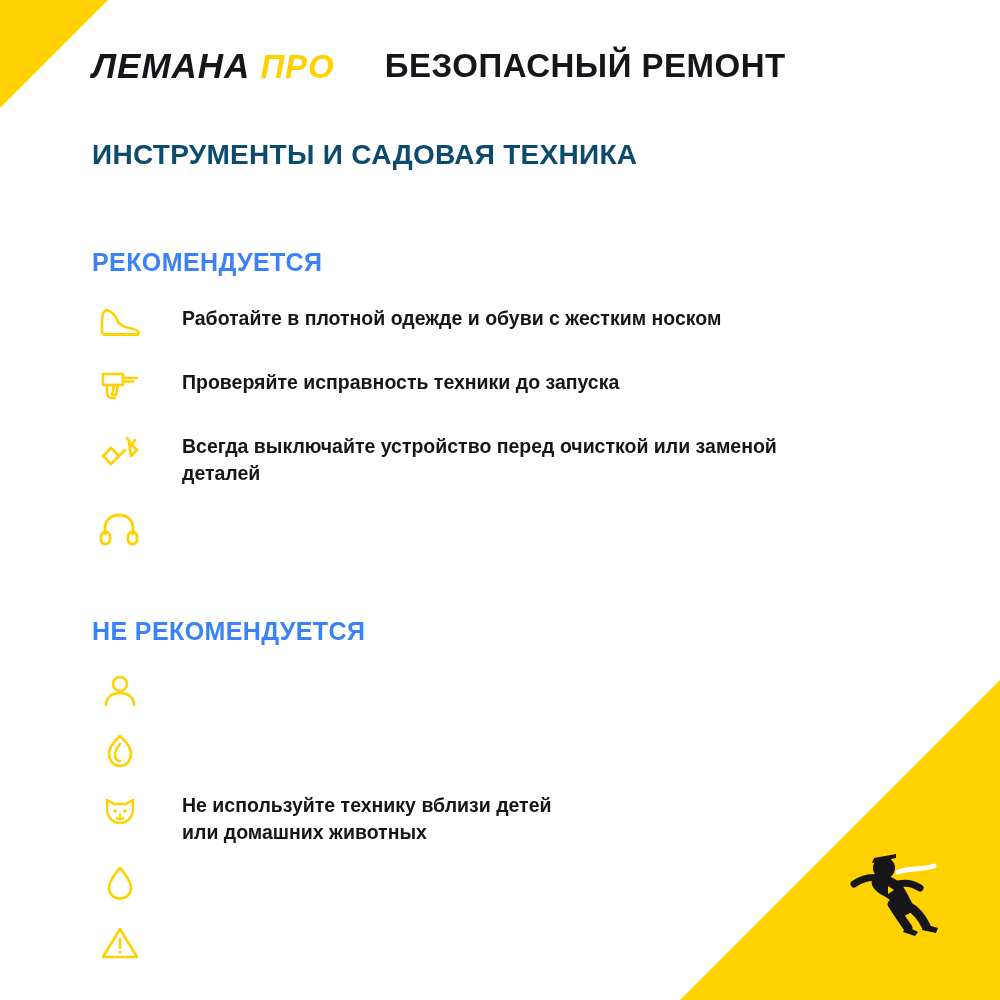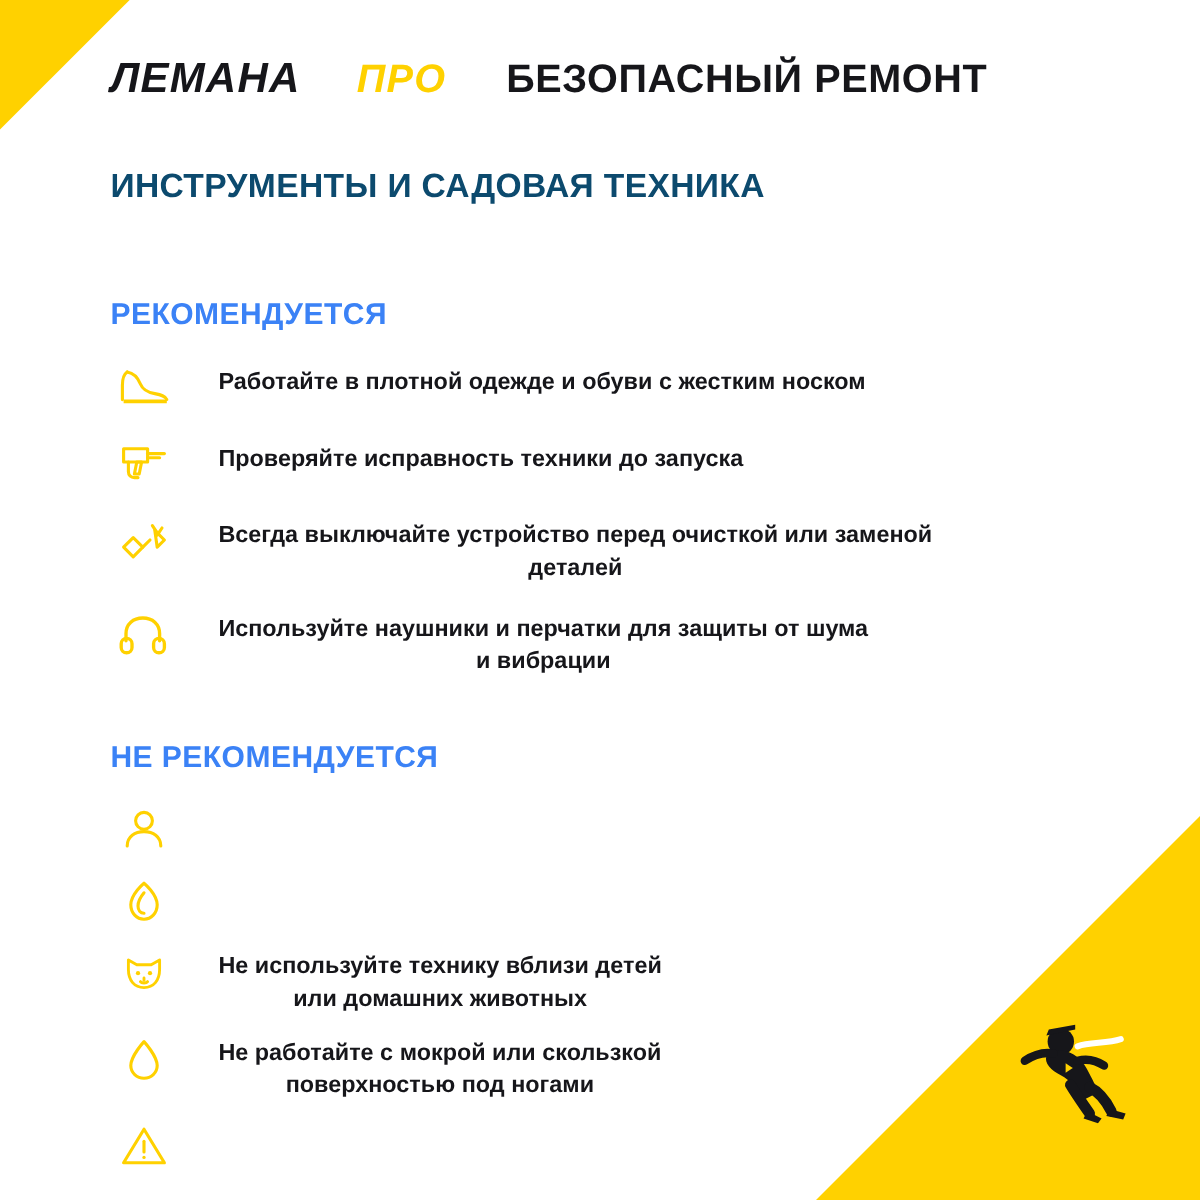--- a/index.html
+++ b/index.html
@@ -40,21 +40,20 @@
     height: 52px;
     display: flex;
     align-items: center;
   }
   .logo {
     display: flex;
     align-items: baseline;
     font-style: italic;
     font-weight: bold;
     letter-spacing: 0.5px;
-    gap: 37px;
   }
   .logo-main {
     font-size: 35px;
     color: #16161a;
     font-weight: 800;
     letter-spacing: 1px;
   }
   .logo-pro {
     font-size: 33px;
     color: #ffd100;
@@ -104,21 +103,20 @@
     right: 40px;
     margin-top: 29px;
   }
   .items {
     margin-top: 22px;
   }
   .item {
     display: flex;
     align-items: flex-start;
     margin-bottom: 18px;
-    text-align: center;
   }
   .item-icon {
     width: 56px;
     min-width: 56px;
     height: 46px;
     display: flex;
     align-items: center;
     justify-content: center;
   }
   .item-text {
@@ -206,22 +204,20 @@
     </div>
 
     <div class="item">
       <div class="item-icon">
         <svg width="46" height="40" viewBox="0 0 46 40" fill="none" stroke="#ffd100" stroke-width="2.8" stroke-linecap="round" stroke-linejoin="round">
           <path d="M8 26 L8 20 C8 12 14 7 22 7 C30 7 36 12 36 20 L36 26"></path>
           <rect x="4" y="24" width="9" height="12" rx="4.5"></rect>
           <rect x="31" y="24" width="9" height="12" rx="4.5"></rect>
         </svg>
       </div>
-      <div class="item-text">Используйте наушники и перчатки для защиты от шума
-и вибрации</div>
     </div>
 
   </div>
 </div>
 
 <div id="section-not-recommended">
   <div class="section-heading">НЕ РЕКОМЕНДУЕТСЯ</div>
   <div class="items">
 
     <div class="item">
@@ -255,22 +251,20 @@
       <div class="item-text">Не используйте технику вблизи детей
 или домашних животных</div>
     </div>
 
     <div class="item">
       <div class="item-icon">
         <svg width="38" height="38" viewBox="0 0 38 38" fill="none" stroke="#ffd100" stroke-width="2.6" stroke-linecap="round" stroke-linejoin="round">
           <path d="M19 4 C19 4 8 16 8 24 C8 30 13 34.5 19 34.5 C25 34.5 30 30 30 24 C30 16 19 4 19 4 Z"></path>
         </svg>
       </div>
-      <div class="item-text">Не работайте с мокрой или скользкой
-поверхностью под ногами</div>
     </div>
 
     <div class="item">
       <div class="item-icon">
         <svg width="42" height="38" viewBox="0 0 42 38" fill="none" stroke="#ffd100" stroke-width="2.6" stroke-linecap="round" stroke-linejoin="round">
           <path d="M21 5 L38 33 L4 33 Z"></path>
           <path d="M21 15 L21 24"></path>
           <circle cx="21" cy="28.5" r="1.4" fill="#ffd100" stroke="none"></circle>
         </svg>
       </div>

